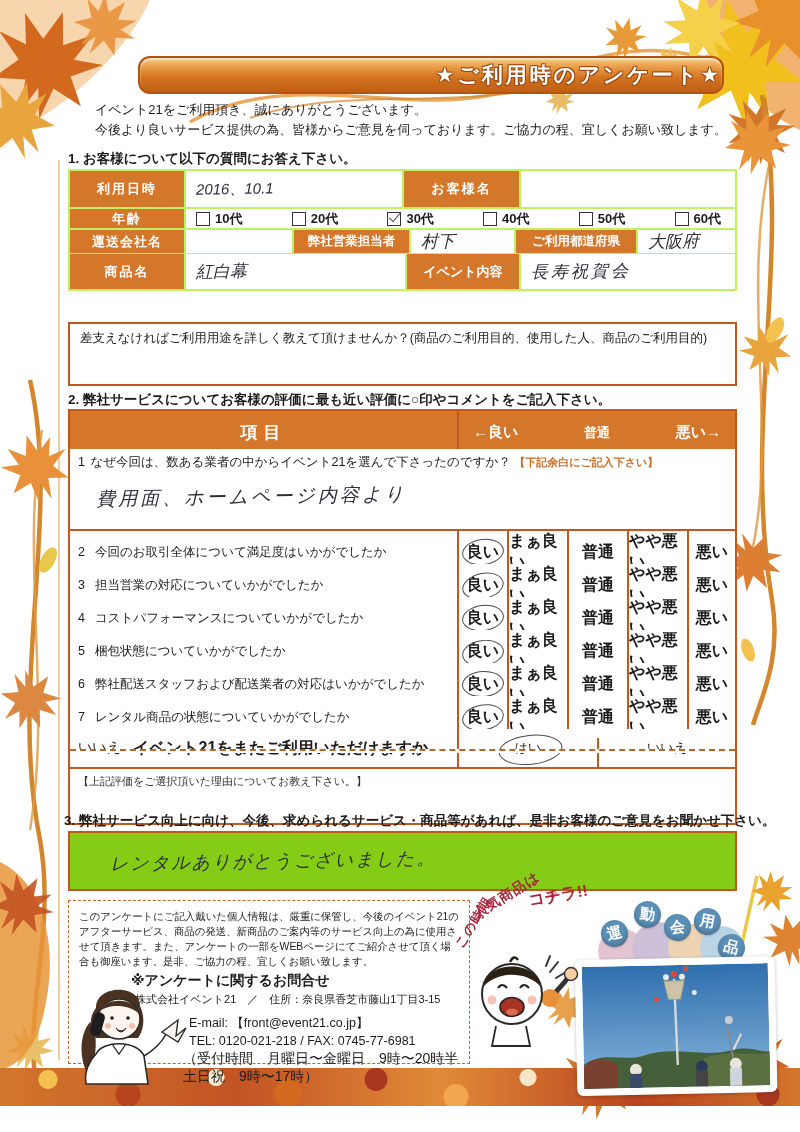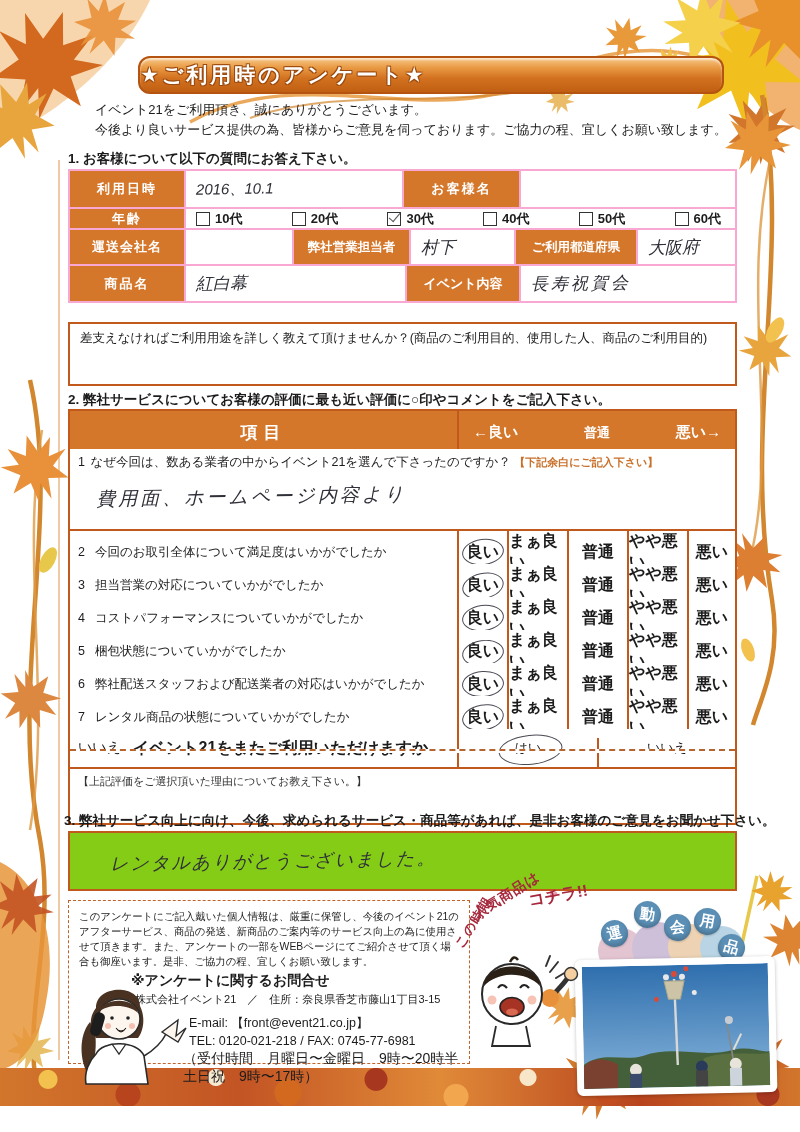--- a/index.html
+++ b/index.html
@@ -22,34 +22,34 @@
       radial-gradient(circle at 66% 25%, #f7e6c8 0 8px, transparent 9px),
       radial-gradient(circle at 76% 60%, #c14d20 0 13px, transparent 14px),
       radial-gradient(circle at 87% 30%, #e8953a 0 12px, transparent 13px),
       radial-gradient(circle at 96% 70%, #a8371f 0 11px, transparent 12px),
       linear-gradient(90deg,#d2762c,#c35424 30%,#e08a38 55%,#b8441e 80%,#d2762c);
   }
 
   
   .banner { left:138px; top:56px; width:586px; height:38px; z-index:2;
     background:linear-gradient(180deg,#f6c887 0%,#e99a44 28%,#d2711f 60%,#c05f12 100%);
-    border:2px solid #b45410; border-radius:12px; display:flex; align-items:center; justify-content:flex-start;
+    border:2px solid #b45410; border-radius:12px; display:flex; align-items:center; justify-content:flex-end;
     box-shadow:inset 0 2px 2px rgba(255,255,255,.6);
   }
   .banner span { color:#fff; font-size:21px; font-weight:bold; letter-spacing:3px;
     text-shadow:1px 1px 0 #9c4a0e, -1px 1px 0 #9c4a0e, 1px -1px 0 #9c4a0e, -1px -1px 0 #9c4a0e; }
   .intro { left:95px; top:100px; width:640px; font-size:13px; line-height:1.55; z-index:2; }
 
   
   .sec-h { font-size:13.5px; font-weight:bold; z-index:2; }
   .z { z-index:2; }
   .hw { font-style:italic; color:#2f3038; transform:rotate(-1deg); }
 
   
-  .t1row { display:grid; gap:2px; padding:2px; background:#f9a8d4; width:669px; }
+  .t1row { display:grid; gap:2px; padding:2px; background:#bef264; width:669px; }
   .t1row + .t1row { margin-top:-2px; }
   .cell { background:#fff; display:flex; align-items:center; }
   .lbl { background:#d4772b; color:#fff; font-weight:bold; font-size:13px; letter-spacing:2px; justify-content:center; }
   .val { padding-left:10px; font-size:15px; }
   .cbwrap { display:flex; justify-content:space-between; padding:0 14px 0 10px; }
   .cb { display:flex; align-items:center; gap:5px; font-size:13px; font-weight:bold; }
   .box { position:relative; width:14px; height:14px; border:1.6px solid #333; background:#fff; flex:0 0 auto; }
   .check { position:absolute; left:1px; top:0px; width:11px; height:6px;
     border-left:1.8px solid #555; border-bottom:1.8px solid #555; transform:rotate(-50deg); }
 
@@ -213,21 +213,21 @@
         <label class="cb">
             <span class="box"></span>
             <span>50代</span>
           </label>
         <label class="cb">
             <span class="box"></span>
             <span>60代</span>
           </label>
       </div>
     </div>
-    <div class="t1row" style="grid-template-columns:114px 106px 115px 103px 120px 1fr; height:38px;">
+    <div class="t1row" style="grid-template-columns:114px 106px 115px 103px 120px 1fr; height:26px;">
       <div class="cell lbl" style="letter-spacing:1px;">運送会社名</div>
       <div class="cell val">
           <span class="hw"></span>
         </div>
       <div class="cell lbl" style="letter-spacing:0; font-size:12.5px;">弊社営業担当者</div>
       <div class="cell val">
           <span class="hw" style="font-size:17px;">村下</span>
         </div>
       <div class="cell lbl" style="letter-spacing:0; font-size:12.5px;">ご利用都道府県</div>
       <div class="cell val">

